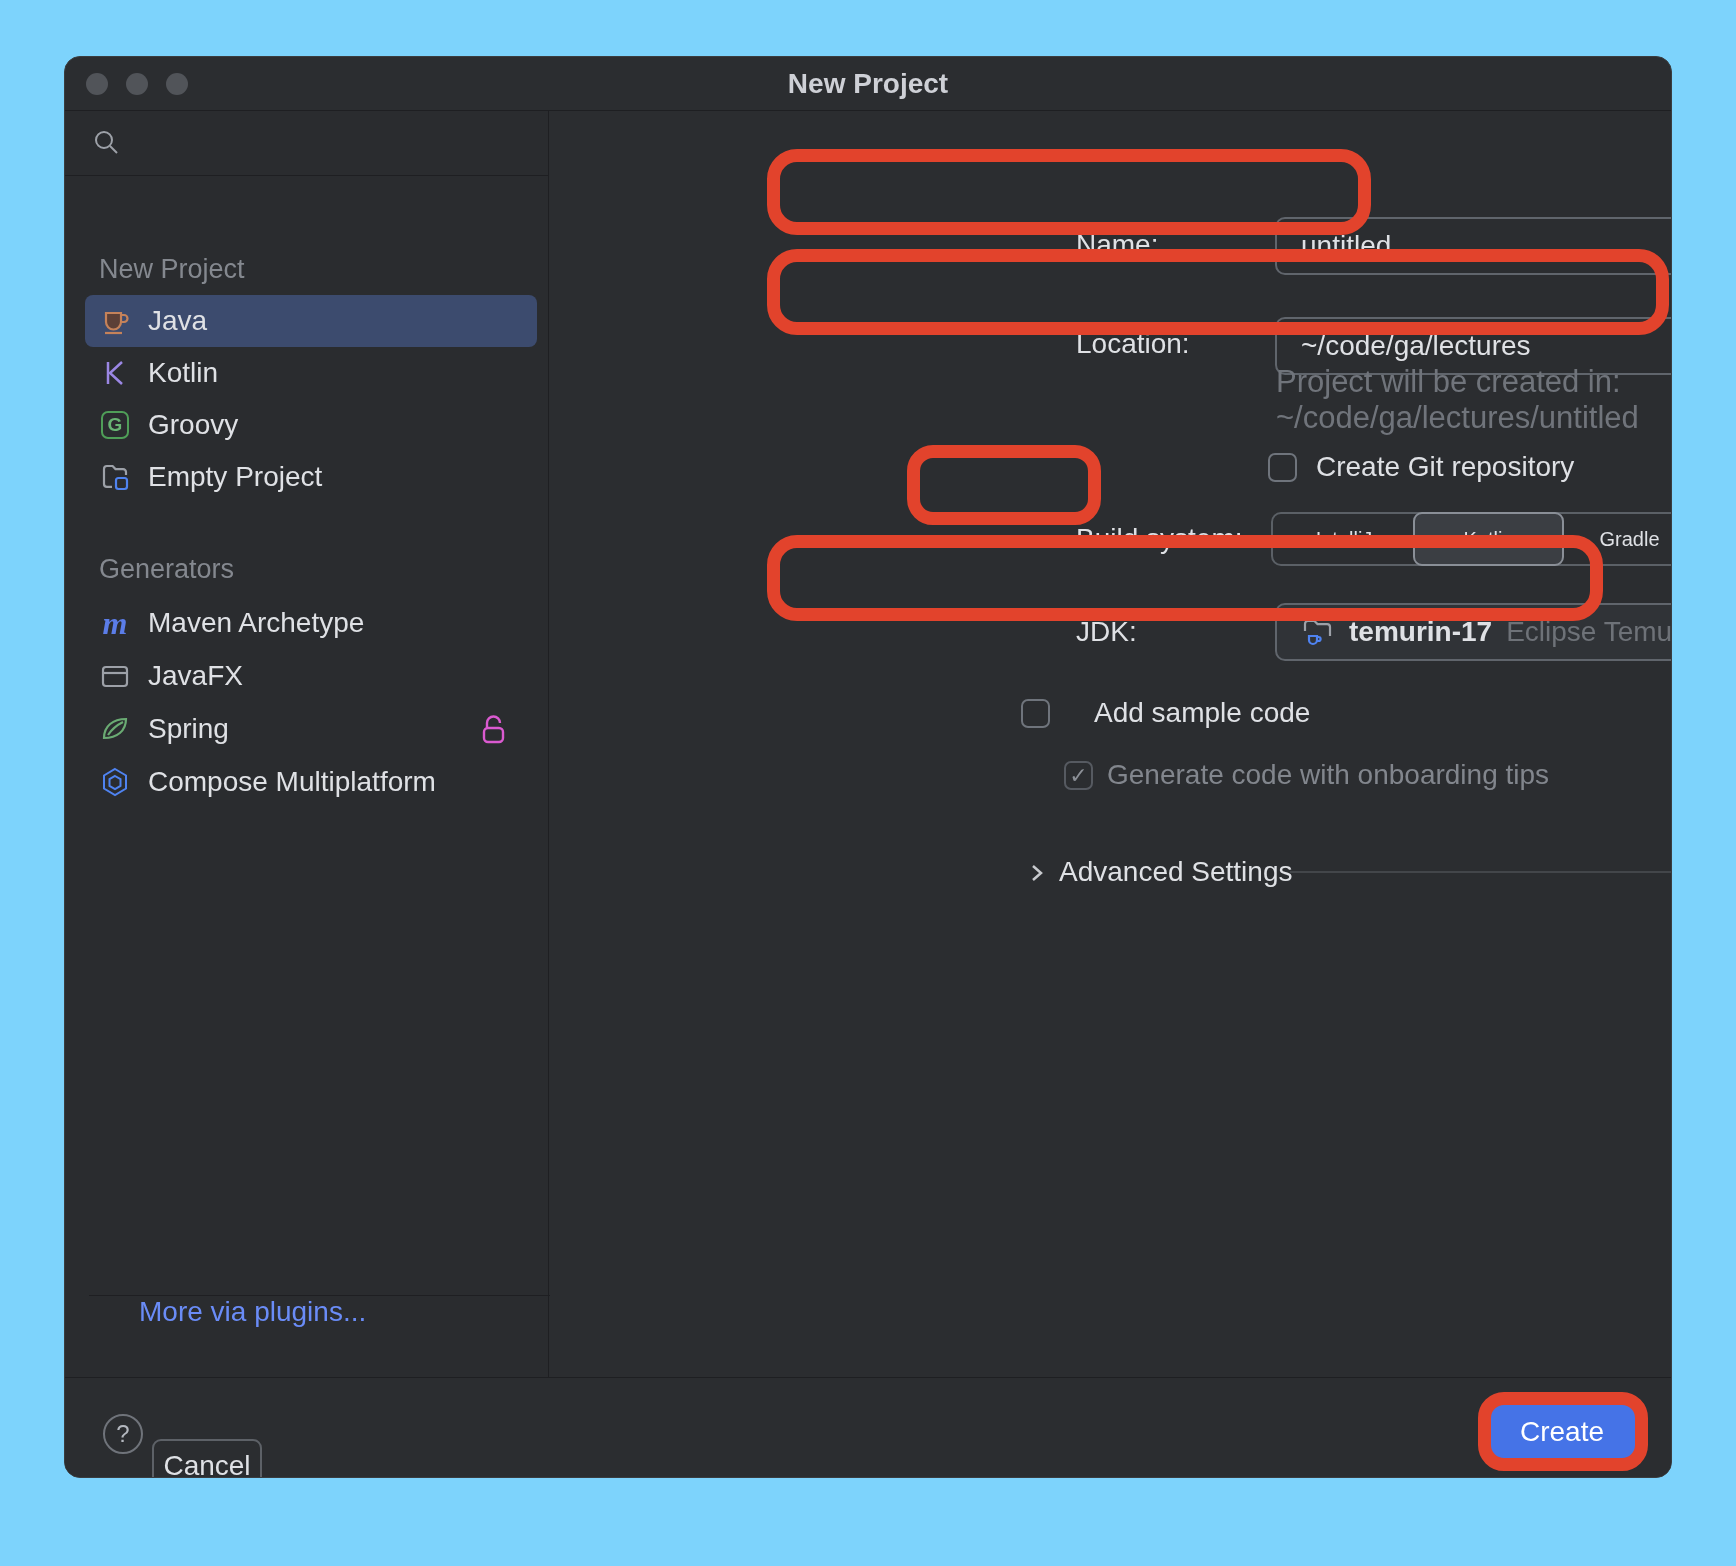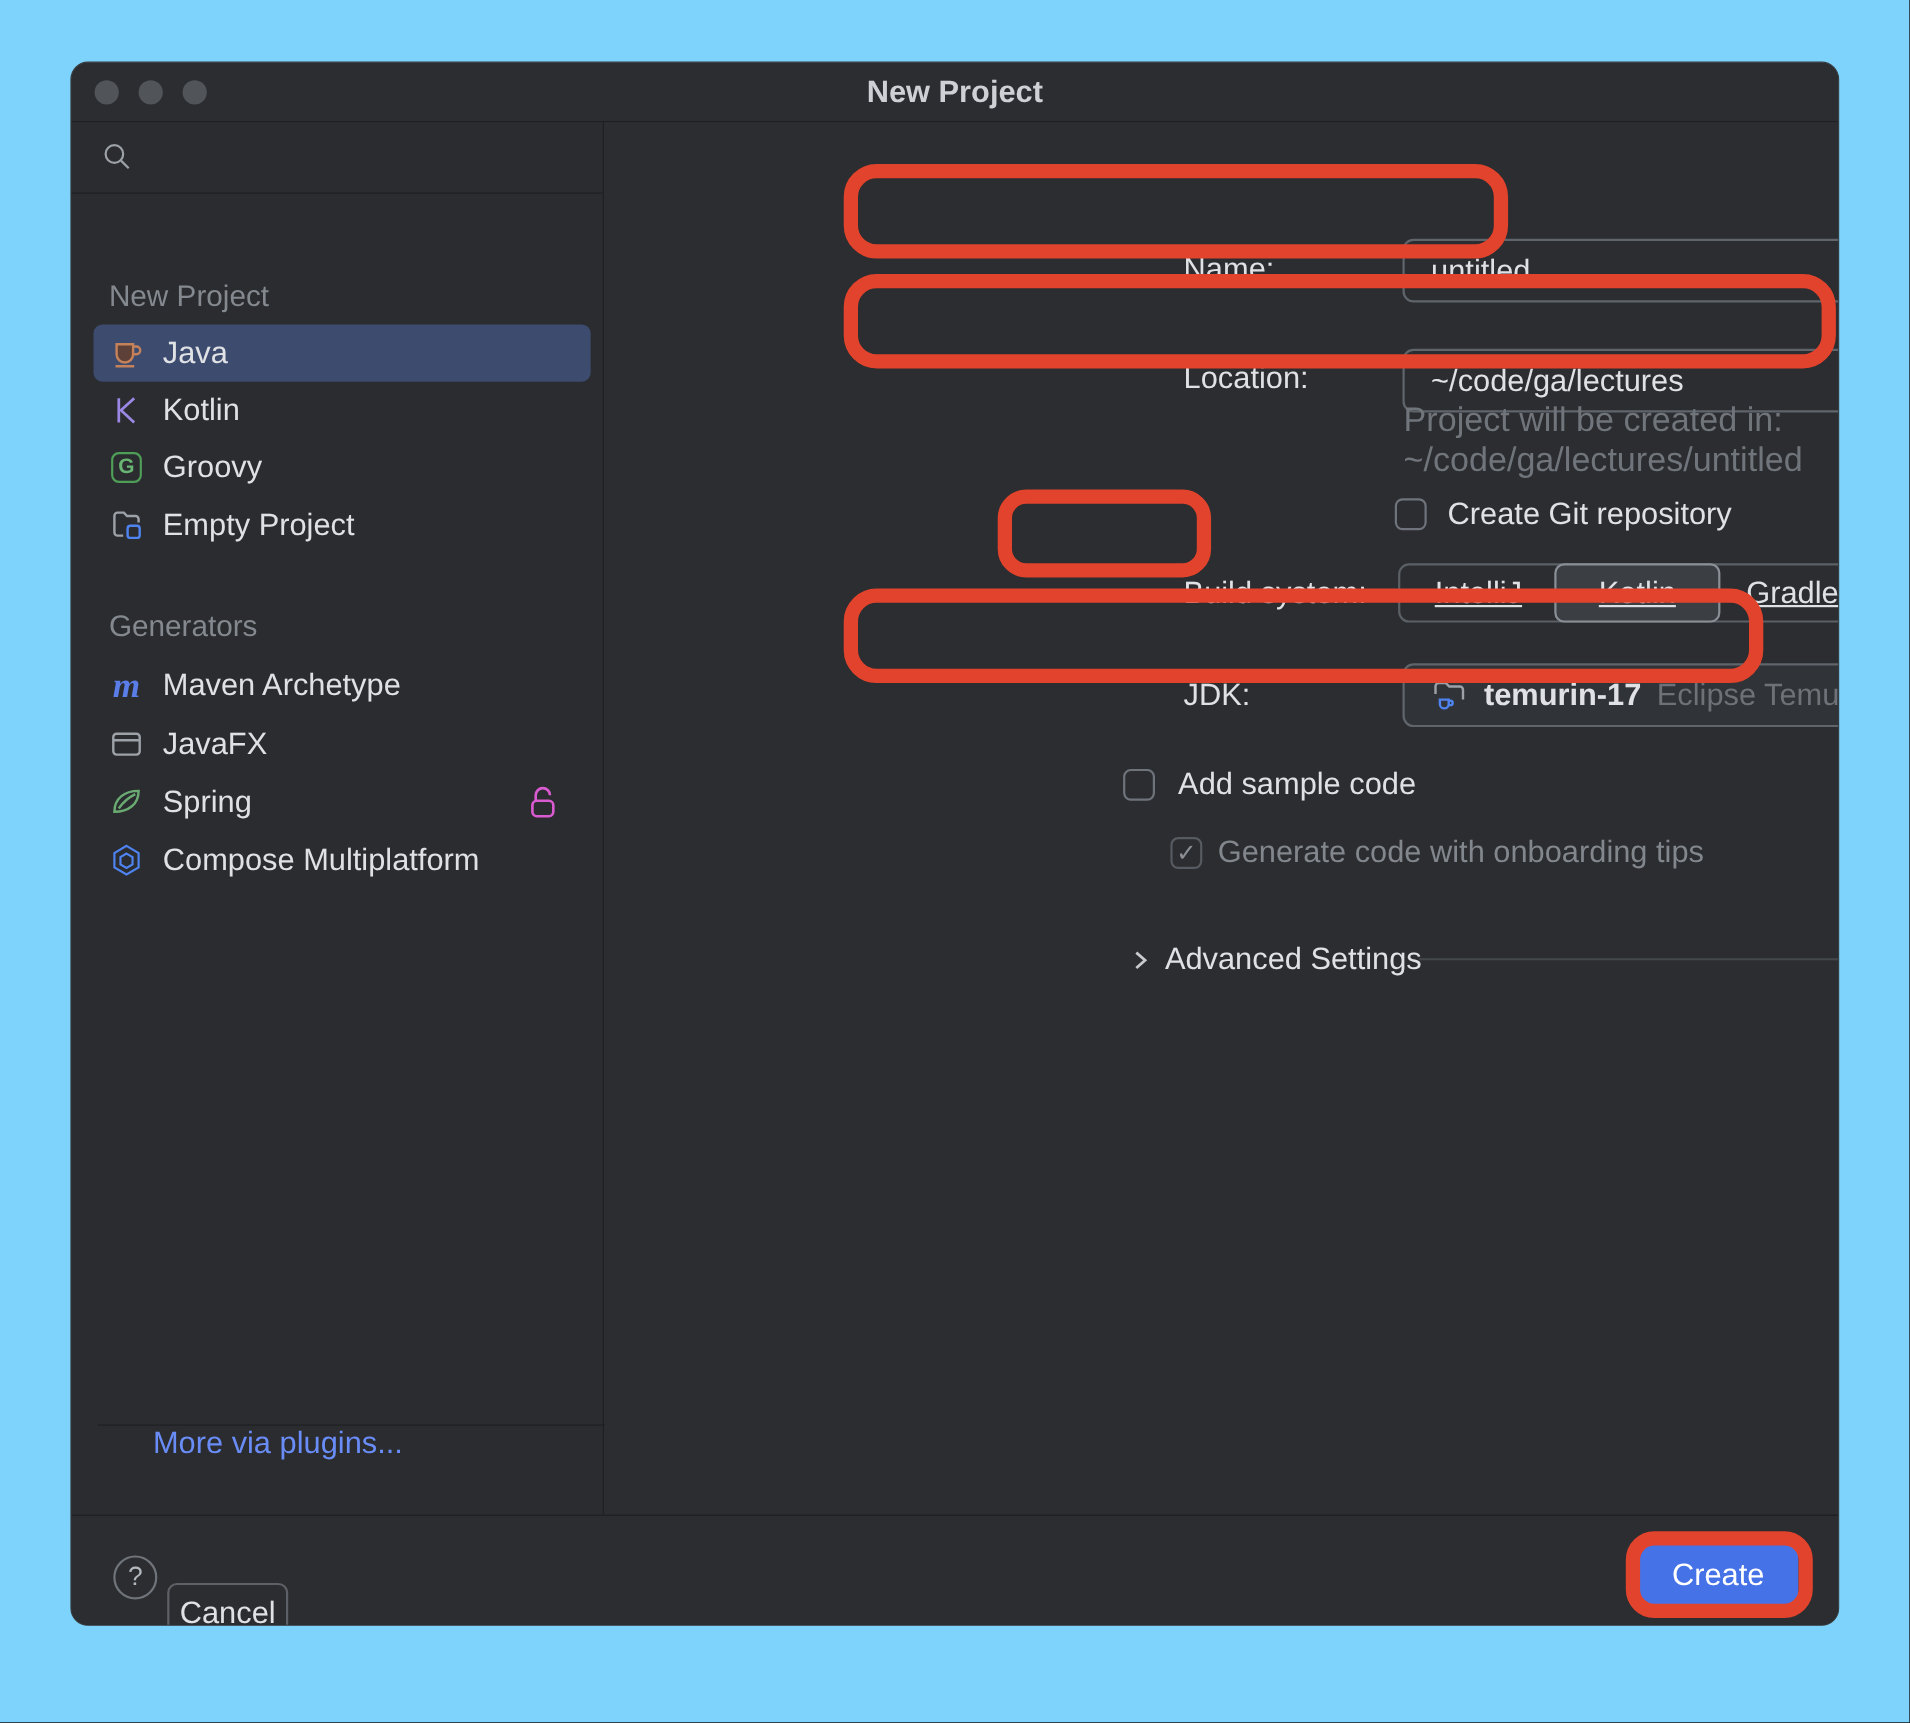--- a/index.html
+++ b/index.html
@@ -42,21 +42,21 @@
   .main{position:absolute;left:485px;top:54px;width:1123px;height:1266px;background:var(--panel);}
   .flabel{position:absolute;font-size:28px;color:var(--text);height:36px;display:flex;align-items:center;}
   .tinput{position:absolute;background:var(--panel);border:2px solid var(--border);border-radius:10px;
     color:var(--text);font-size:28px;padding:0 24px;font-family:inherit;outline:none;}
   .helper{position:absolute;font-size:31px;color:var(--text-faint);height:34px;display:flex;align-items:center;}
   .checkbox{position:absolute;width:29px;height:29px;border:2px solid #6f747c;border-radius:7px;background:transparent;}
   .checkbox.checked{border-color:#565a61;display:flex;align-items:center;justify-content:center;color:#8b8f96;font-size:22px;}
   .cblabel{position:absolute;font-size:28px;height:34px;display:flex;align-items:center;color:var(--text);}
   .cblabel.dim{color:#82868d;}
   .seg-group{position:absolute;display:flex;border:2px solid #5b6066;border-radius:10px;overflow:visible;}
-  .seg{height:50px;display:flex;align-items:center;justify-content:center;font-size:28px;color:var(--text);text-decoration:underline;}
+  .seg{height:50px;display:flex;align-items:center;justify-content:center;font-size:20px;color:var(--text);}
   .seg.mid{border-left:2px solid #5b6066;border-right:2px solid #5b6066;}
   .seg.selected{background:#3b3e43;border:2px solid #8a8f97;border-radius:9px;margin:-2px;height:54px;}
   .select{position:absolute;background:#303337;border:2px solid var(--border);border-radius:10px;display:flex;align-items:center;padding:0 22px;gap:14px;font-size:28px;}
   .select .primary{color:var(--text);font-weight:bold;}
   .select .secondary{color:#6e7278;}
   .adv-divider{position:absolute;height:2px;background:#43464a;}
   
   .bottombar{position:absolute;left:0;top:1320px;width:100%;height:102px;border-top:1px solid var(--divider);background:var(--panel);}
   .helpbtn{position:absolute;left:38px;top:36px;width:40px;height:40px;border:2px solid #6f737a;border-radius:50%;
     display:flex;align-items:center;justify-content:center;font-size:24px;color:#b4b8bf;}
@@ -209,21 +209,21 @@
             <path d="M10 22h8v4a4 4 0 0 1-8 0z" stroke="#4f83f0"></path>
             <path d="M18 23h1.6a2 2 0 0 1 0 4H18" stroke="#4f83f0"></path>
           </svg>
         </span>
         <span class="primary">temurin-17</span>
         <span class="secondary">Eclipse Temurin 17.0.12 - aarch64</span>
 
       </div>
 
       <div class="checkbox" style="left:471px;top:588px;"></div>
-      <div class="cblabel" style="left:521px;top:585px;">Add sample code</div>
+      <div class="cblabel" style="left:544px;top:585px;">Add sample code</div>
 
       <div class="checkbox checked" style="left:514px;top:650px;">
         <span>✓</span>
       </div>
       <div class="cblabel dim" style="left:557px;top:647px;">Generate code with onboarding tips</div>
 
       <span style="position:absolute;left:477px;top:750px;">
         <svg width="20" height="24" viewBox="0 0 20 24" fill="none" stroke="#c8cace" stroke-width="2.5">
           <path d="M6 5 L14 12 L6 19"></path>
         </svg>

